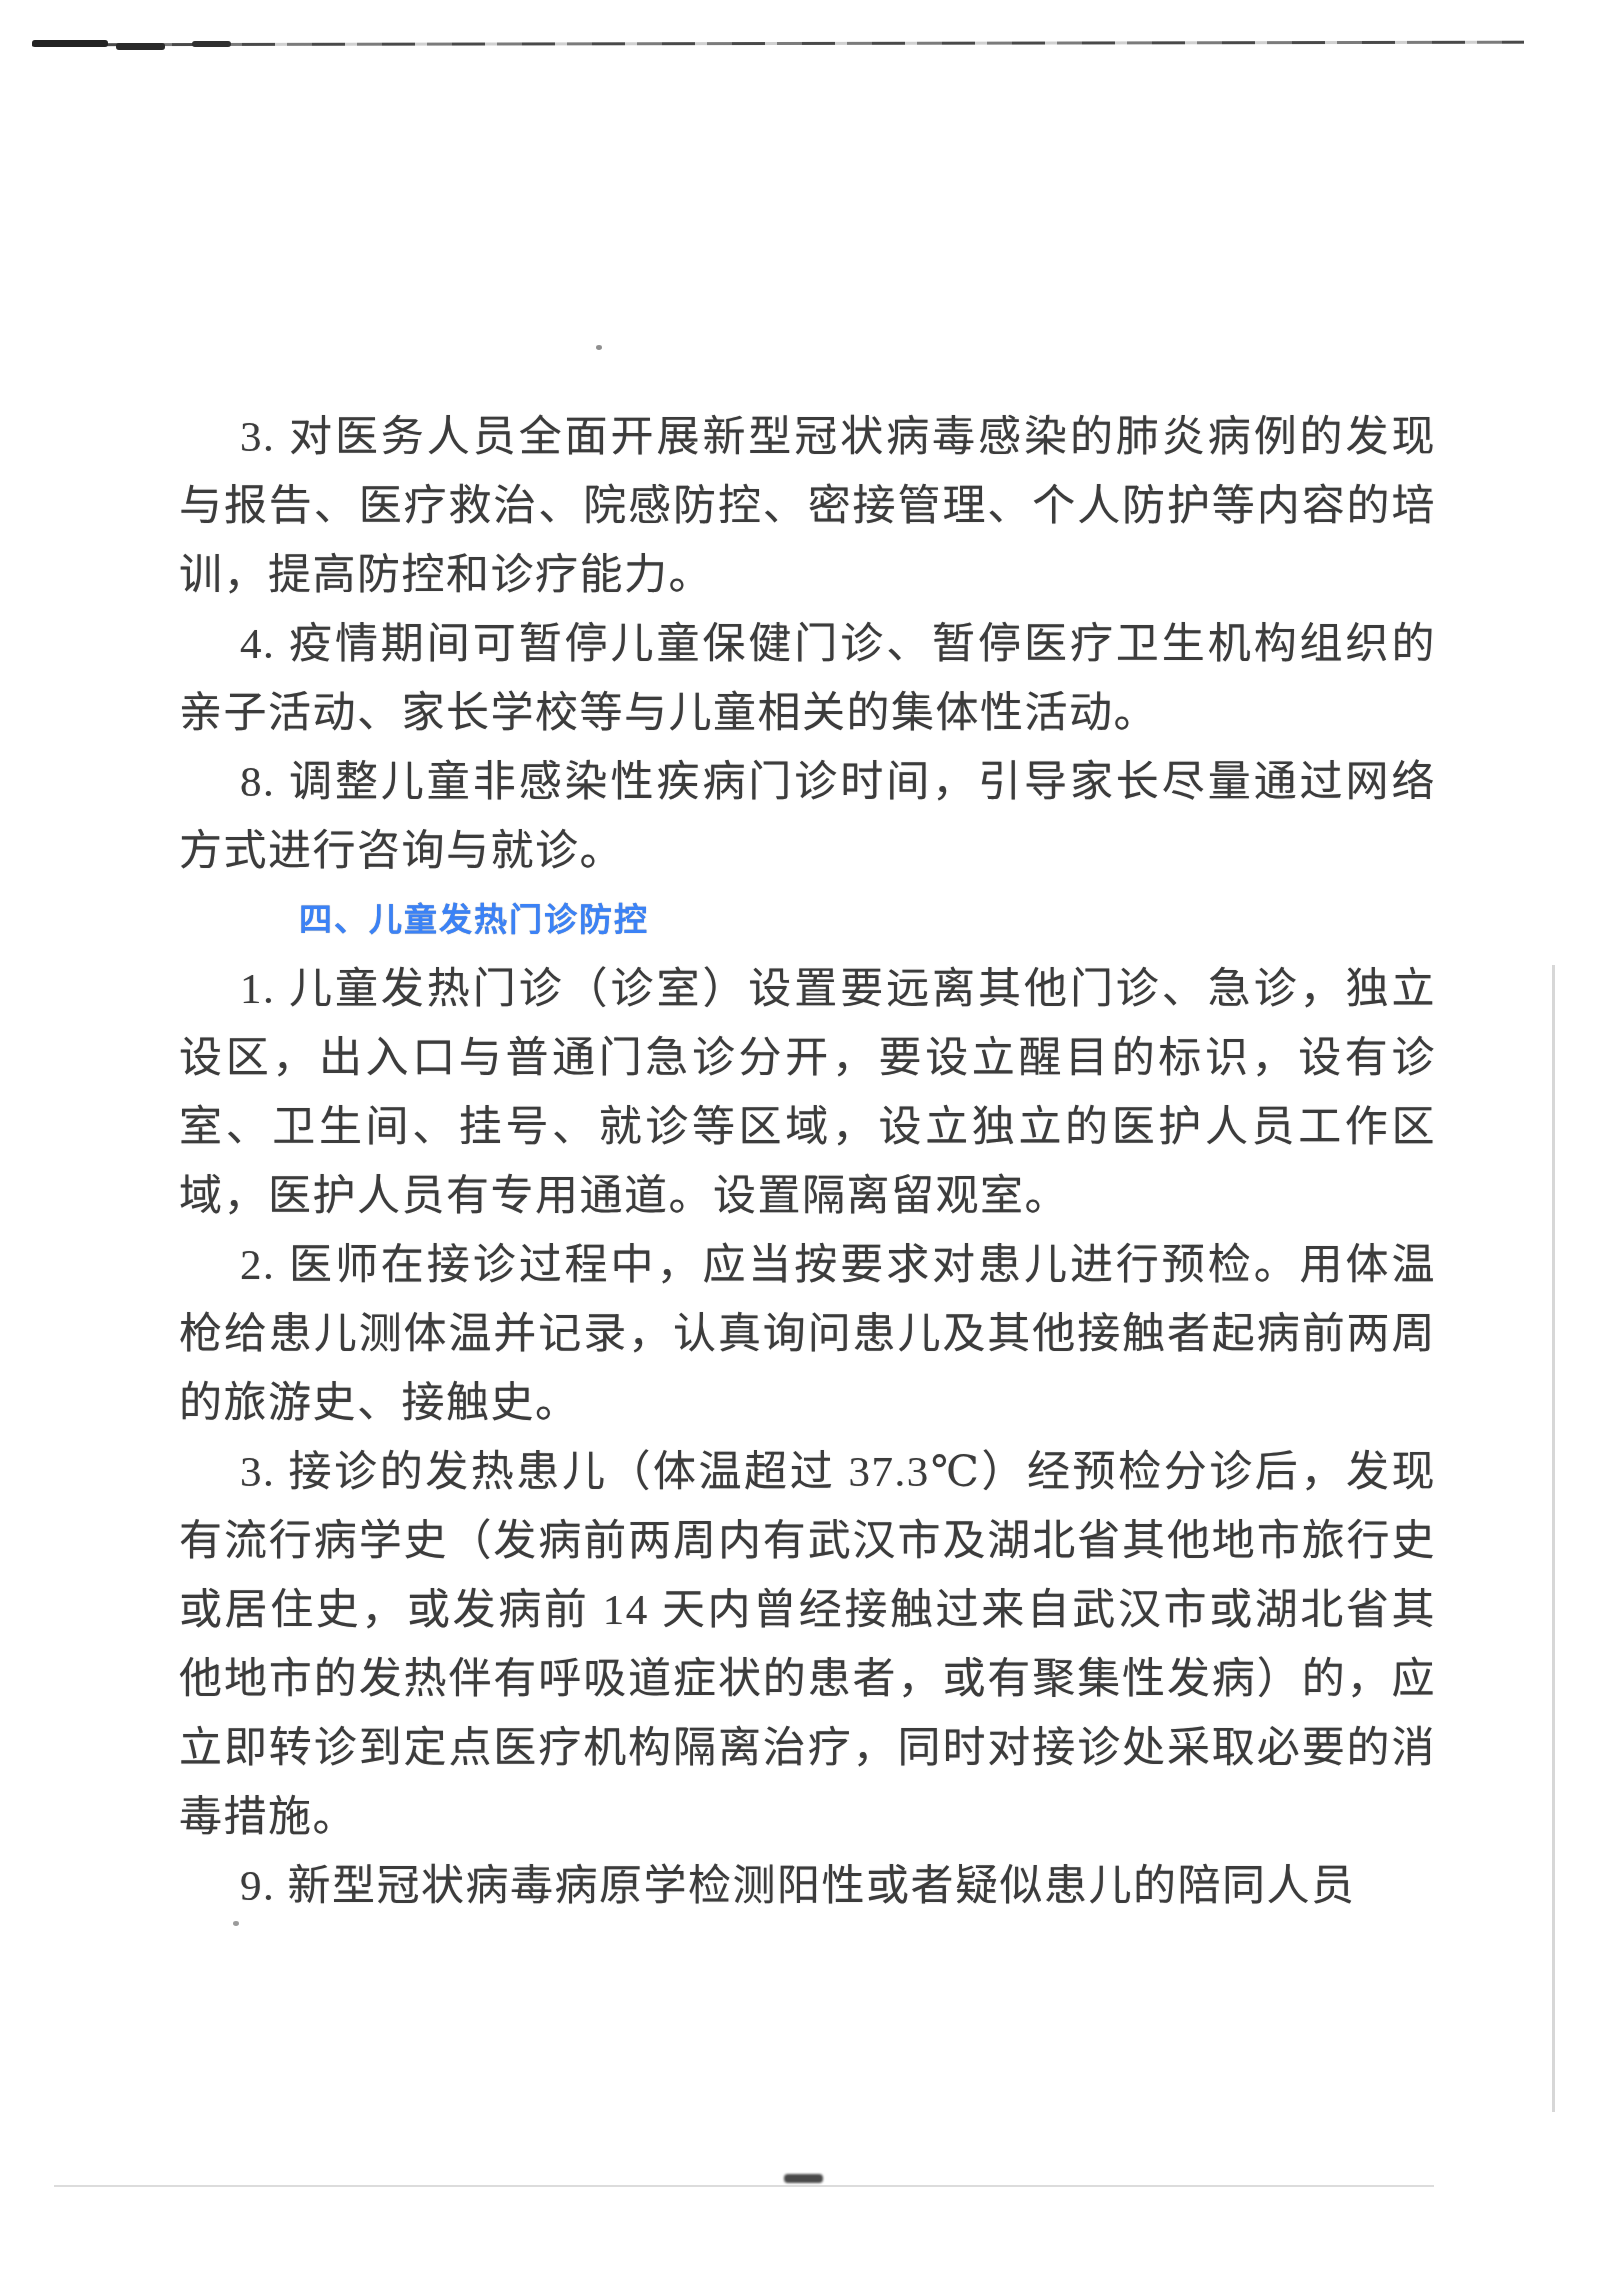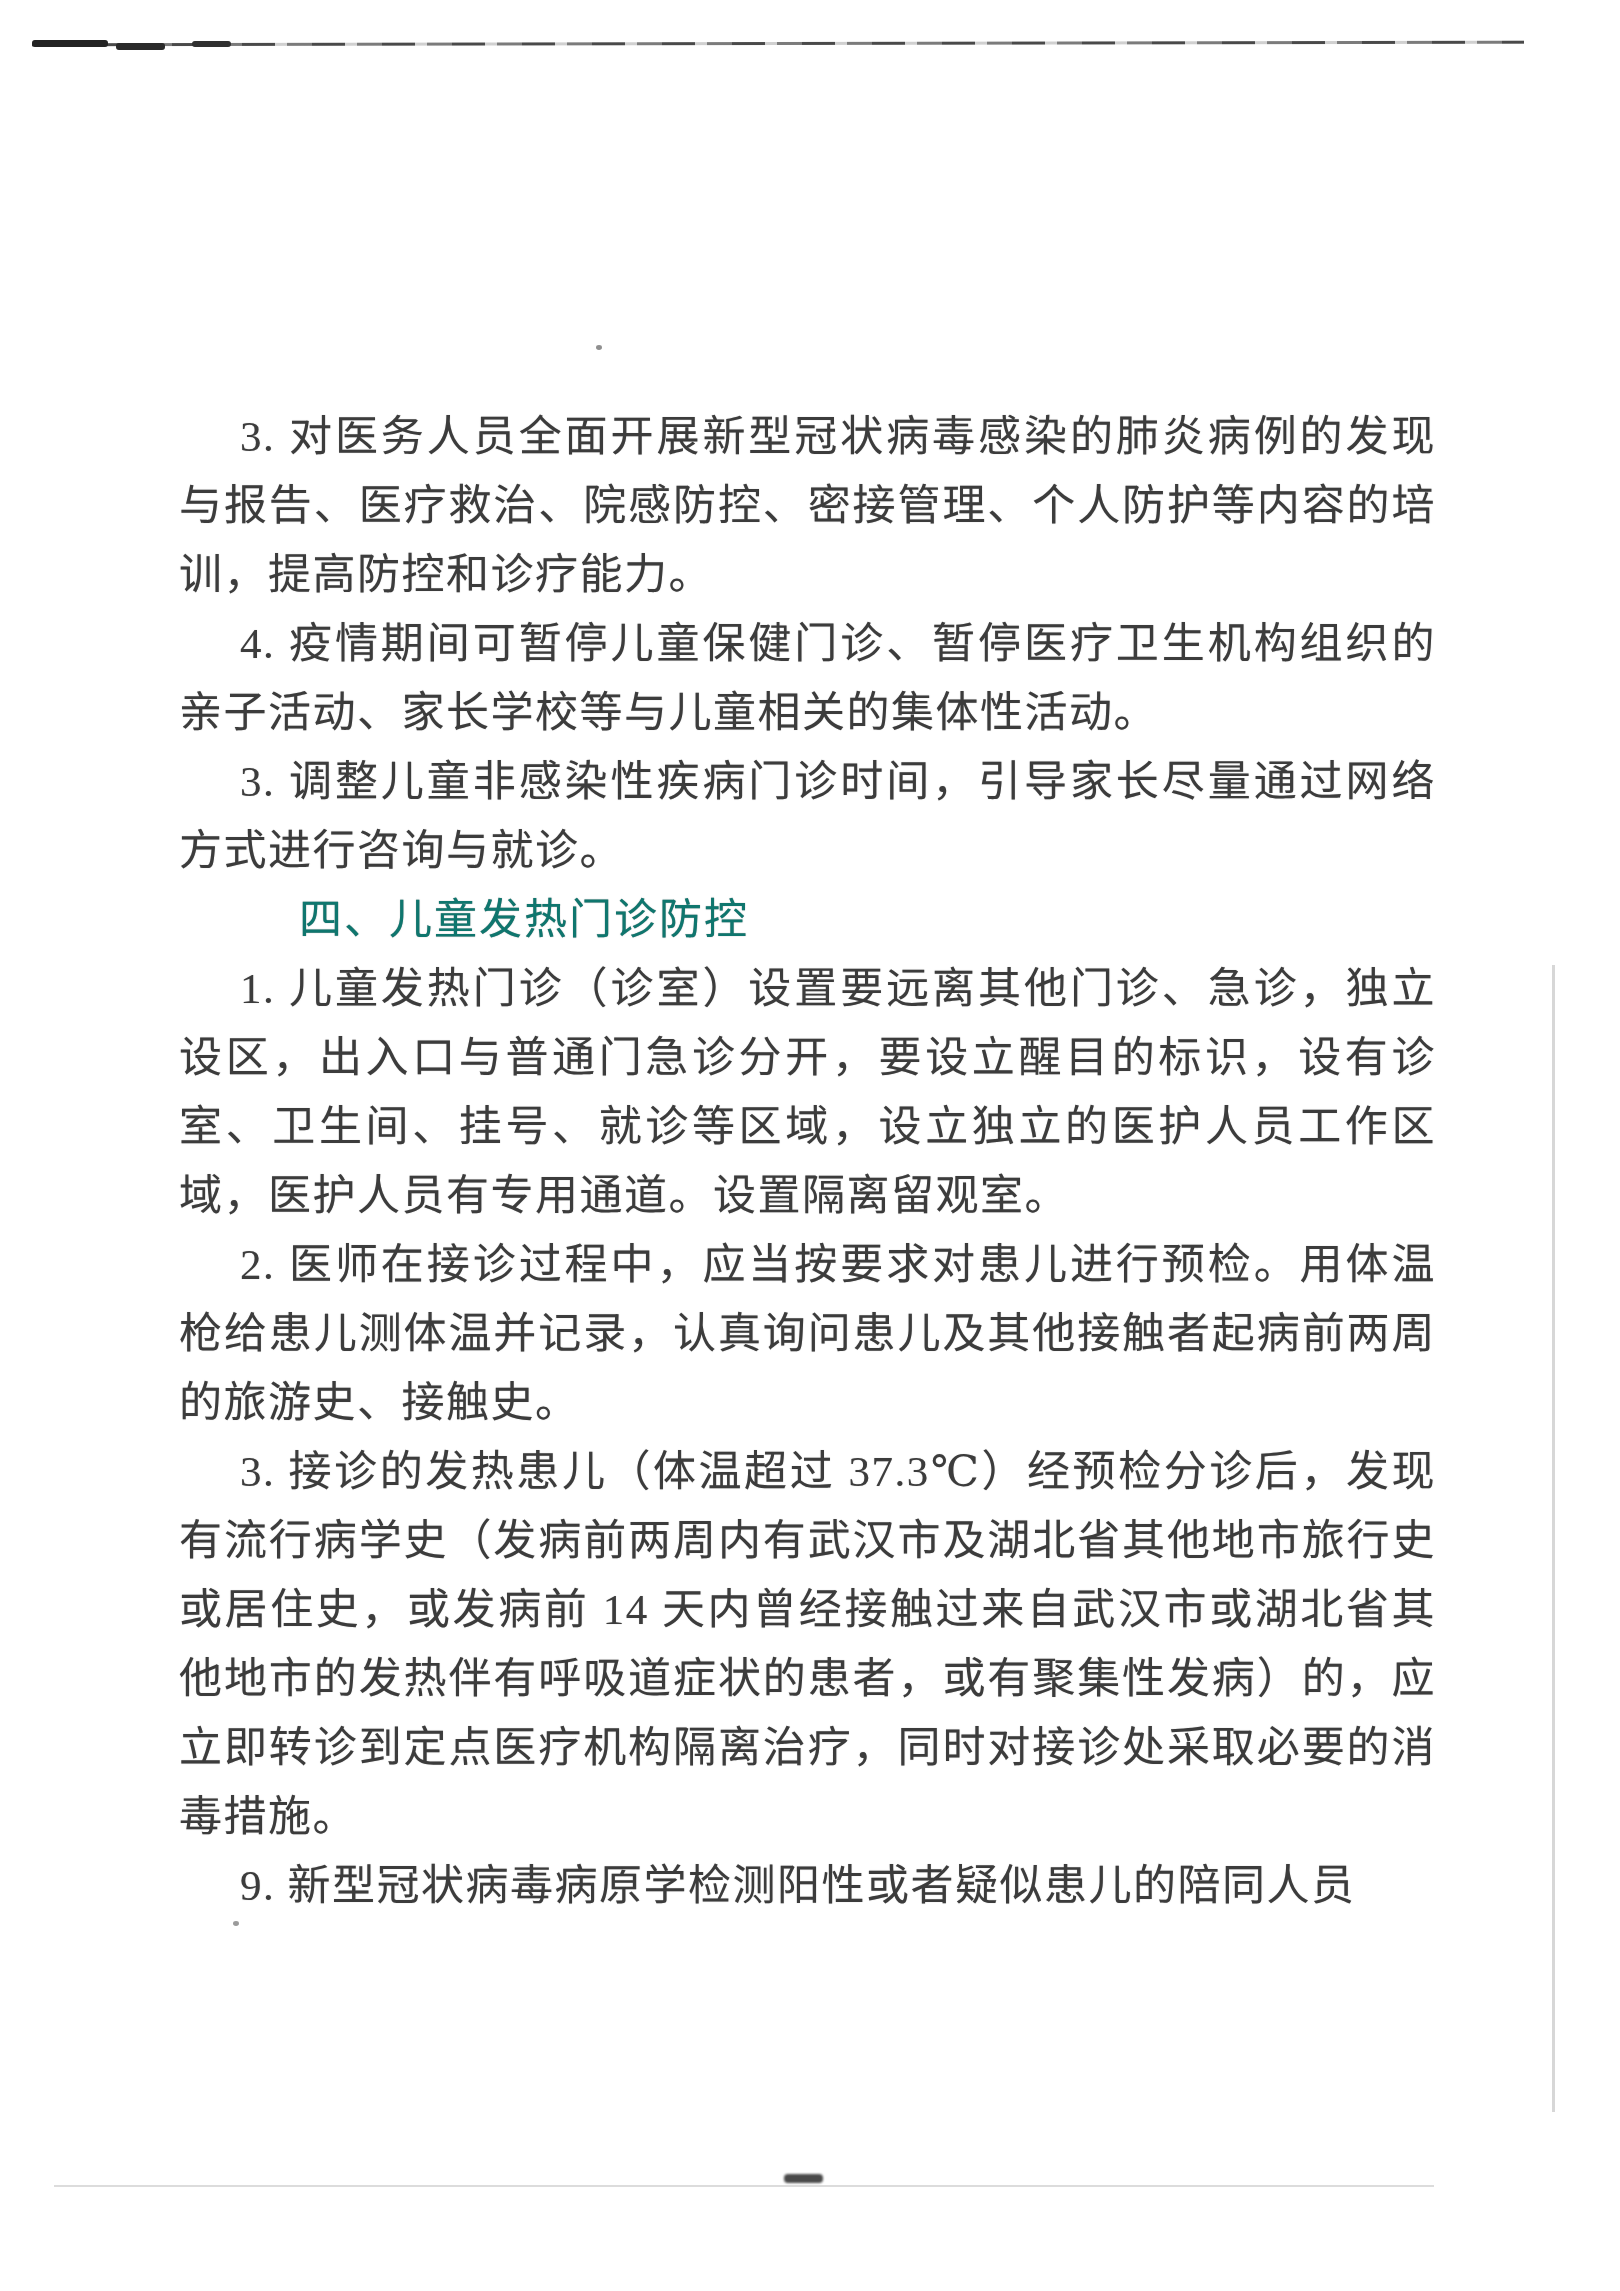--- a/index.html
+++ b/index.html
@@ -31,27 +31,27 @@
     letter-spacing: 1.5px;
     text-align: justify;
     text-shadow: 0 0 1px rgba(95, 95, 95, 0.45);
   }
   .text-block p {
     margin: 0;
     text-indent: 61px;
   }
   .text-block h2 {
     margin: 0;
-    font-size: 43px;
+    font-size: 33px;
     line-height: 69px;
-    font-weight: 400;
+    font-weight: 700;
     font-family: "Liberation Sans", "DejaVu Sans", sans-serif;
     text-indent: 120px;
     letter-spacing: 2px;
-    color: #0f766e;
+    color: #3b82f6;
     text-shadow: 0 0 1px rgba(60, 60, 60, 0.55);
   }
   
   .artifact { position: absolute; pointer-events: none; }
   .top-scratch-line {
     left: 32px; top: 42px; width: 1492px; height: 2.9px;
     background: repeating-linear-gradient(90deg,
       rgba(42,42,42,0.85) 0 33px,
       rgba(42,42,42,0.22) 33px 45px,
       rgba(42,42,42,0.62) 45px 70px);
@@ -90,21 +90,21 @@
   <div class="artifact top-chunk-c"></div>
   <div class="artifact right-vline"></div>
   <div class="artifact bottom-faint-line"></div>
   <div class="artifact bottom-dash"></div>
   <div class="artifact speck speck-a"></div>
   <div class="artifact speck speck-b"></div>
 
   <div class="text-block">
     <p>3. 对医务人员全面开展新型冠状病毒感染的肺炎病例的发现与报告、医疗救治、院感防控、密接管理、个人防护等内容的培训，提高防控和诊疗能力。</p>
     <p>4. 疫情期间可暂停儿童保健门诊、暂停医疗卫生机构组织的亲子活动、家长学校等与儿童相关的集体性活动。</p>
-    <p>3. 调整儿童非感染性疾病门诊时间，引导家长尽量通过网络方式进行咨询与就诊。</p>
+    <p>8. 调整儿童非感染性疾病门诊时间，引导家长尽量通过网络方式进行咨询与就诊。</p>
     <h2>四、儿童发热门诊防控</h2>
     <p>1. 儿童发热门诊（诊室）设置要远离其他门诊、急诊，独立设区，出入口与普通门急诊分开，要设立醒目的标识，设有诊室、卫生间、挂号、就诊等区域，设立独立的医护人员工作区域，医护人员有专用通道。设置隔离留观室。</p>
     <p>2. 医师在接诊过程中，应当按要求对患儿进行预检。用体温枪给患儿测体温并记录，认真询问患儿及其他接触者起病前两周的旅游史、接触史。</p>
     <p>3. 接诊的发热患儿（体温超过 37.3℃）经预检分诊后，发现有流行病学史（发病前两周内有武汉市及湖北省其他地市旅行史或居住史，或发病前 14 天内曾经接触过来自武汉市或湖北省其他地市的发热伴有呼吸道症状的患者，或有聚集性发病）的，应立即转诊到定点医疗机构隔离治疗，同时对接诊处采取必要的消毒措施。</p>
     <p>9. 新型冠状病毒病原学检测阳性或者疑似患儿的陪同人员</p>
   </div>
 
 </div>
 
 

